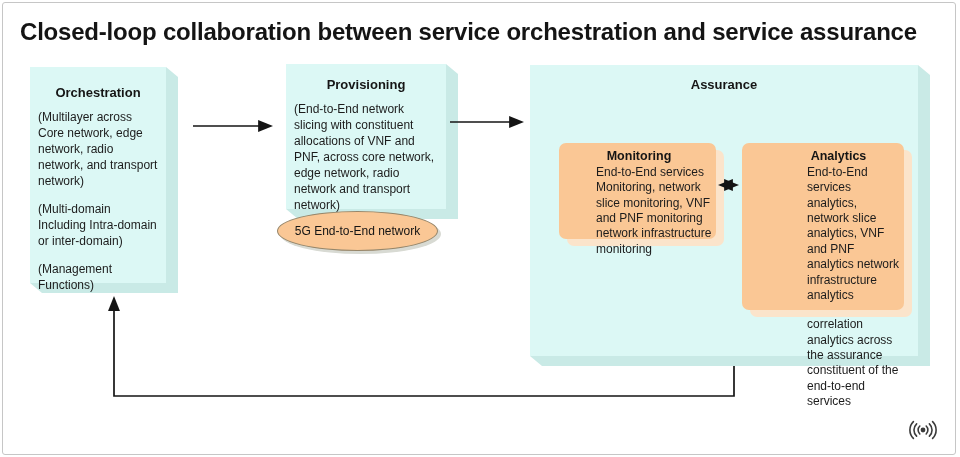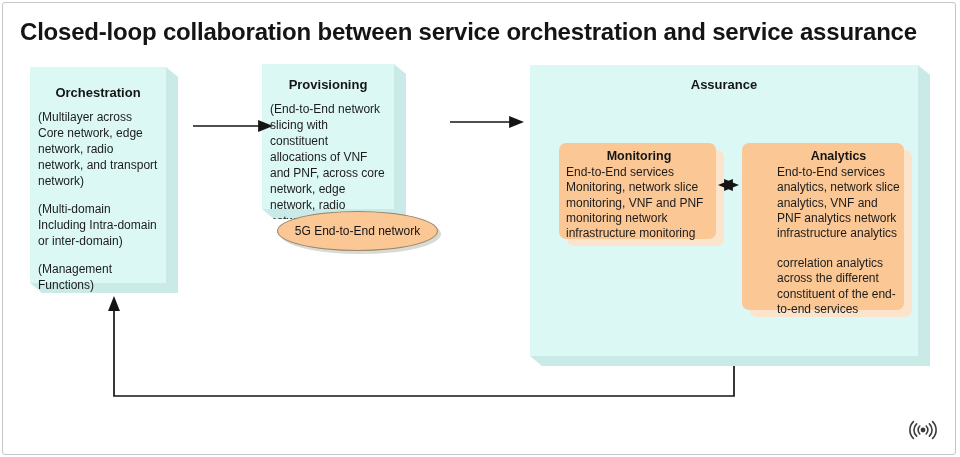--- a/index.html
+++ b/index.html
@@ -19,41 +19,41 @@
   
   .box3d {
     position:absolute; background:var(--box_shade,#c9eae6);
     clip-path: polygon(0 0, calc(100% - 12px) 0, 100% 10px, 100% 100%, 12px 100%, 0 calc(100% - 10px));
   }
   .box3d .face {
     position:absolute; left:0; top:0; right:12px; bottom:10px;
     background:var(--box_face,#dcf8f5); padding:8px;
   }
   #orchestration { left:30px;  top:67px; width:148px; height:226px; }
-  #provisioning  { left:262px; top:64px; width:144px; height:155px;padding-left:43px; }
+  #provisioning  { left:286px; top:64px; width:172px; height:155px;padding-left:43px; }
   #assurance     { left:530px; top:65px; width:400px; height:301px; }
   .box-title {
     font-weight:700; font-size:13px; color:#151515; text-align:center;
     margin:10px 0 10px;
   }
   #provisioning .box-title { margin-top:5px; }
   #assurance .box-title { margin-top:4px; }
   .box-text {
     font-size:12px; line-height:1.33; color:#1c1c1c; margin:0 0 12px;
   }
   
   .panel {
     position:absolute; background:var(--panel_orange,#fac795);
     border-radius:7px; box-shadow:8px 7px 0 var(--panel_shadow,#fbe4cb);
     padding:5px 4px 5px 7px; font-size:12px; line-height:1.28; color:#1c1c1c;
   }
   #monitoring { left:559px; top:143px; width:157px; height:96px; }
   #analytics  { left:742px; top:143px; width:162px; height:167px;padding-left:35px; }
   .panel-title { font-weight:700; font-size:12.5px; text-align:center; color:#151515; }
-  .panel-text { margin-top:1px; }
+  .panel-text { margin-top:1px;margin-left:30px; }
   .panel-text + .panel-text { margin-top:14px; }
   
   #ellipse-5g {
     position:absolute; left:277px; top:211px; width:161px; height:40px;
     background:var(--panel_orange,#fac795); border:1px solid var(--ellipse_border,#97876b);
     border-radius:50%; box-shadow:3px 3px 0 #d8dad3;
     display:flex; align-items:center; justify-content:center;
     font-size:12px; color:#141414;
   }
   
@@ -105,21 +105,21 @@
   </div>
 
   <div class="panel" id="monitoring">
     <div class="panel-title">Monitoring</div>
     <div class="panel-text">End-to-End services Monitoring, network slice monitoring, VNF and PNF monitoring network infrastructure monitoring</div>
   </div>
 
   <div class="panel" id="analytics">
     <div class="panel-title">Analytics</div>
     <div class="panel-text">End-to-End services analytics, network slice analytics, VNF and PNF analytics network infrastructure analytics</div>
-    <div class="panel-text">correlation analytics across the different constituent of the end-to-end services</div>
+    <div class="panel-text">correlation analytics across the assurance constituent of the end-to-end services</div>
   </div>
 
   <svg id="arrows" viewBox="0 0 960 457">
     <defs>
       <marker id="ah" viewBox="0 0 10 8" markerWidth="9" markerHeight="7" refX="8" refY="4" orient="auto-start-reverse">
         <path d="M0,0 L10,4 L0,8 Z" fill="#141414"></path>
       </marker>
     </defs>
     <line class="ln" x1="193" y1="126" x2="270" y2="126" marker-end="url(#ah)"></line>
     <line class="ln" x1="450" y1="122" x2="521" y2="122" marker-end="url(#ah)"></line>

